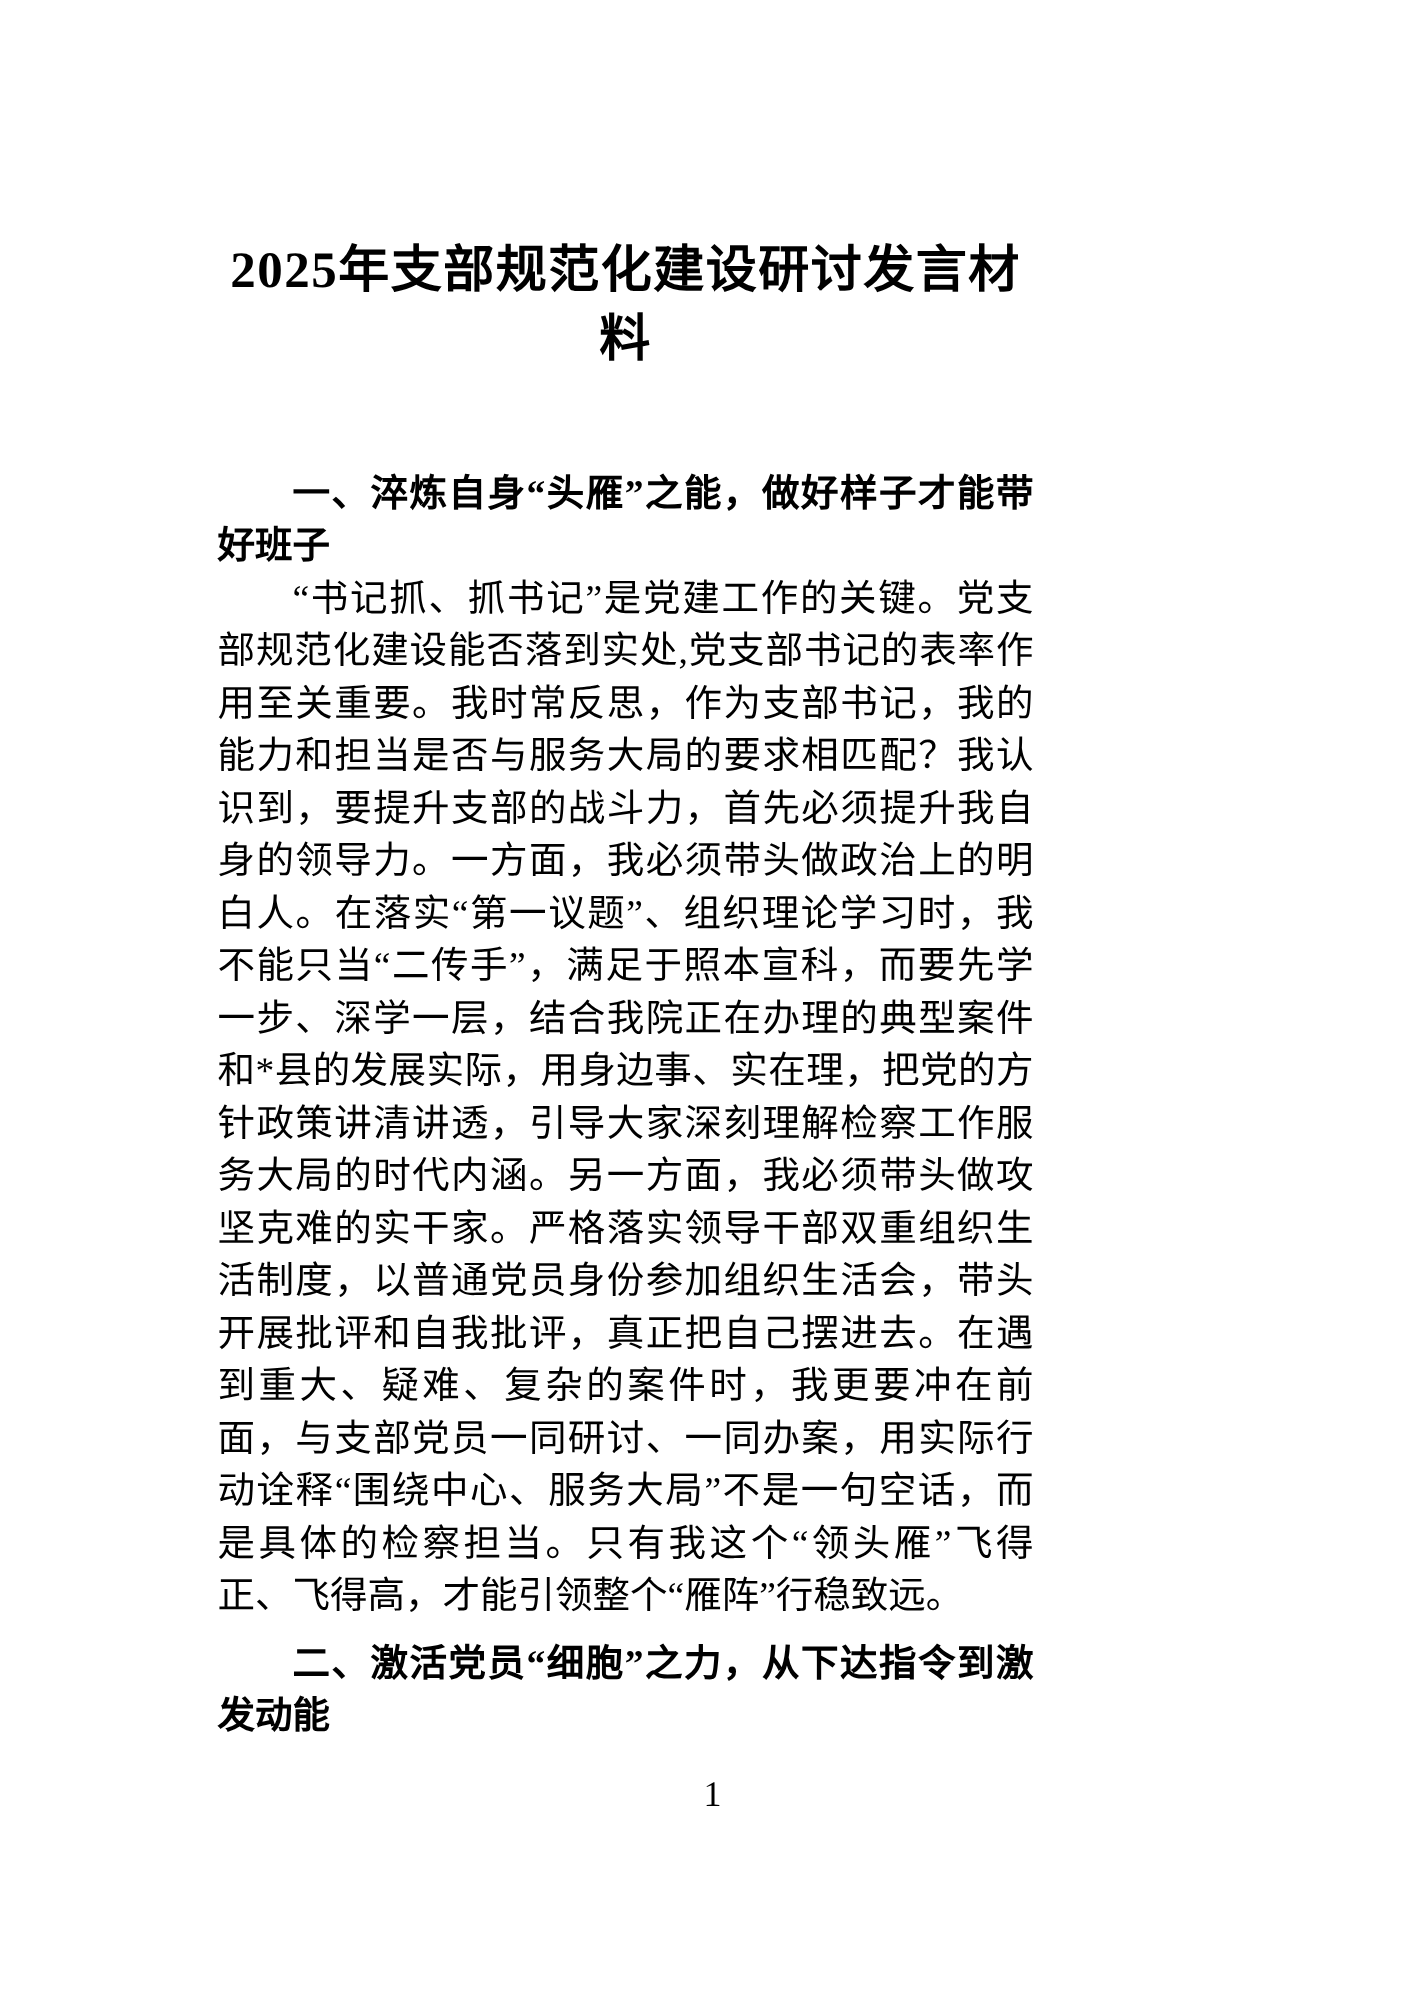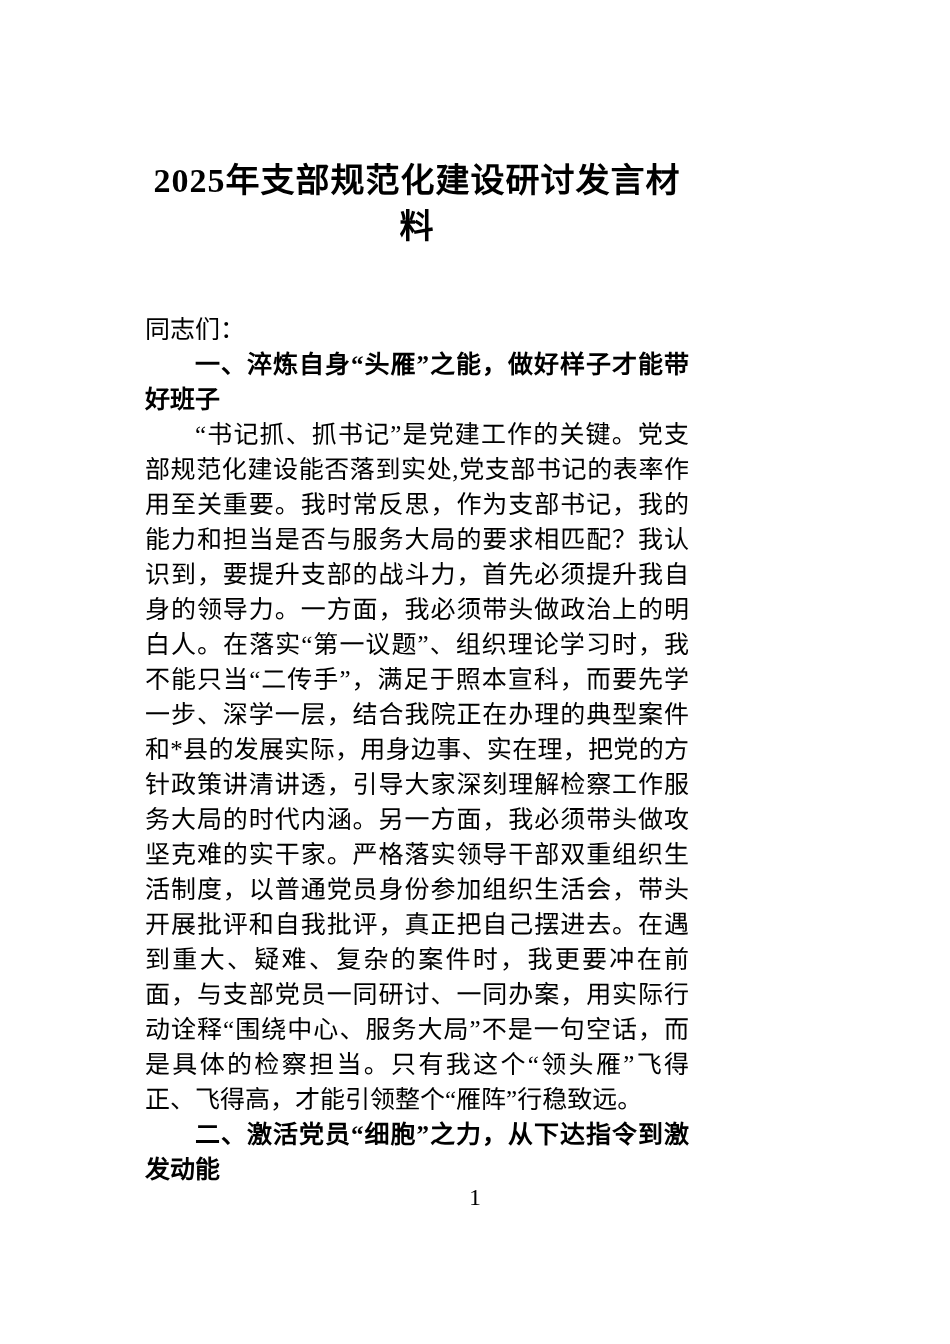--- a/index.html
+++ b/index.html
@@ -42,39 +42,39 @@
     text-justify: inter-ideograph;
     word-break: break-all;
   }
   .para.indent {
     text-indent: 2em;
   }
   .para.heading {
     font-weight: 700;
   }
   .para.heading-2 {
+    margin-top: 10px;
   }
   .page-number {
     position: absolute;
     top: 1182px;
     left: 0;
     width: 950px;
     text-align: center;
     font-size: 24px;
     line-height: 30px;
   }
 </style>
 </head>
 <body>
 
 <div class="page">
 
   <h1 class="doc-title">2025年支部规范化建设研讨发言材料</h1>
 
-  <p class="para">同志们：</p>
 
 
   <p class="para indent heading">一、淬炼自身“头雁”之能，做好样子才能带好班子</p>
 
   <p class="para indent">“书记抓、抓书记”是党建工作的关键。党支部规范化建设能否落到实处,党支部书记的表率作用至关重要。我时常反思，作为支部书记，我的能力和担当是否与服务大局的要求相匹配？我认识到，要提升支部的战斗力，首先必须提升我自身的领导力。一方面，我必须带头做政治上的明白人。在落实“第一议题”、组织理论学习时，我不能只当“二传手”，满足于照本宣科，而要先学一步、深学一层，结合我院正在办理的典型案件和*县的发展实际，用身边事、实在理，把党的方针政策讲清讲透，引导大家深刻理解检察工作服务大局的时代内涵。另一方面，我必须带头做攻坚克难的实干家。严格落实领导干部双重组织生活制度，以普通党员身份参加组织生活会，带头开展批评和自我批评，真正把自己摆进去。在遇到重大、疑难、复杂的案件时，我更要冲在前面，与支部党员一同研讨、一同办案，用实际行动诠释“围绕中心、服务大局”不是一句空话，而是具体的检察担当。只有我这个“领头雁”飞得正、飞得高，才能引领整个“雁阵”行稳致远。</p>
 
   <p class="para indent heading heading-2">二、激活党员“细胞”之力，从下达指令到激发动能</p>
 
   <div class="page-number">1</div>
 

